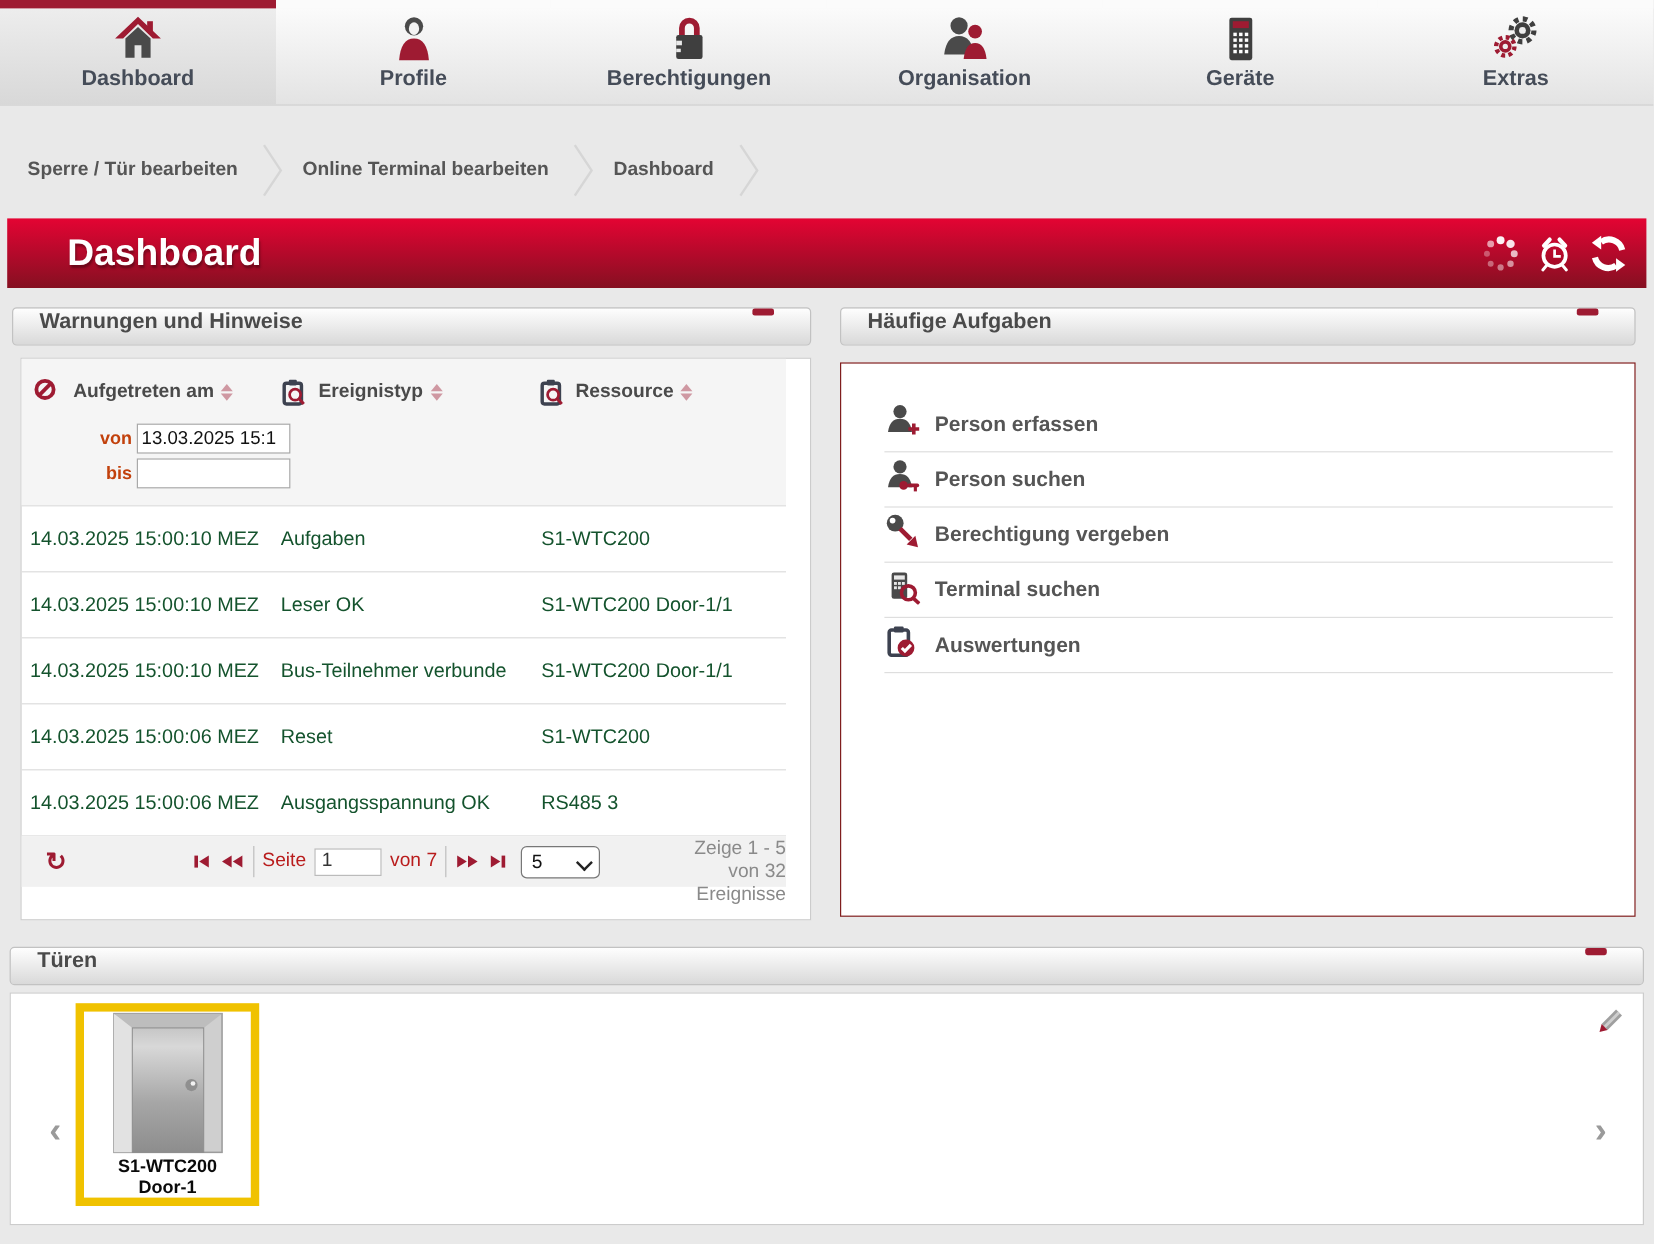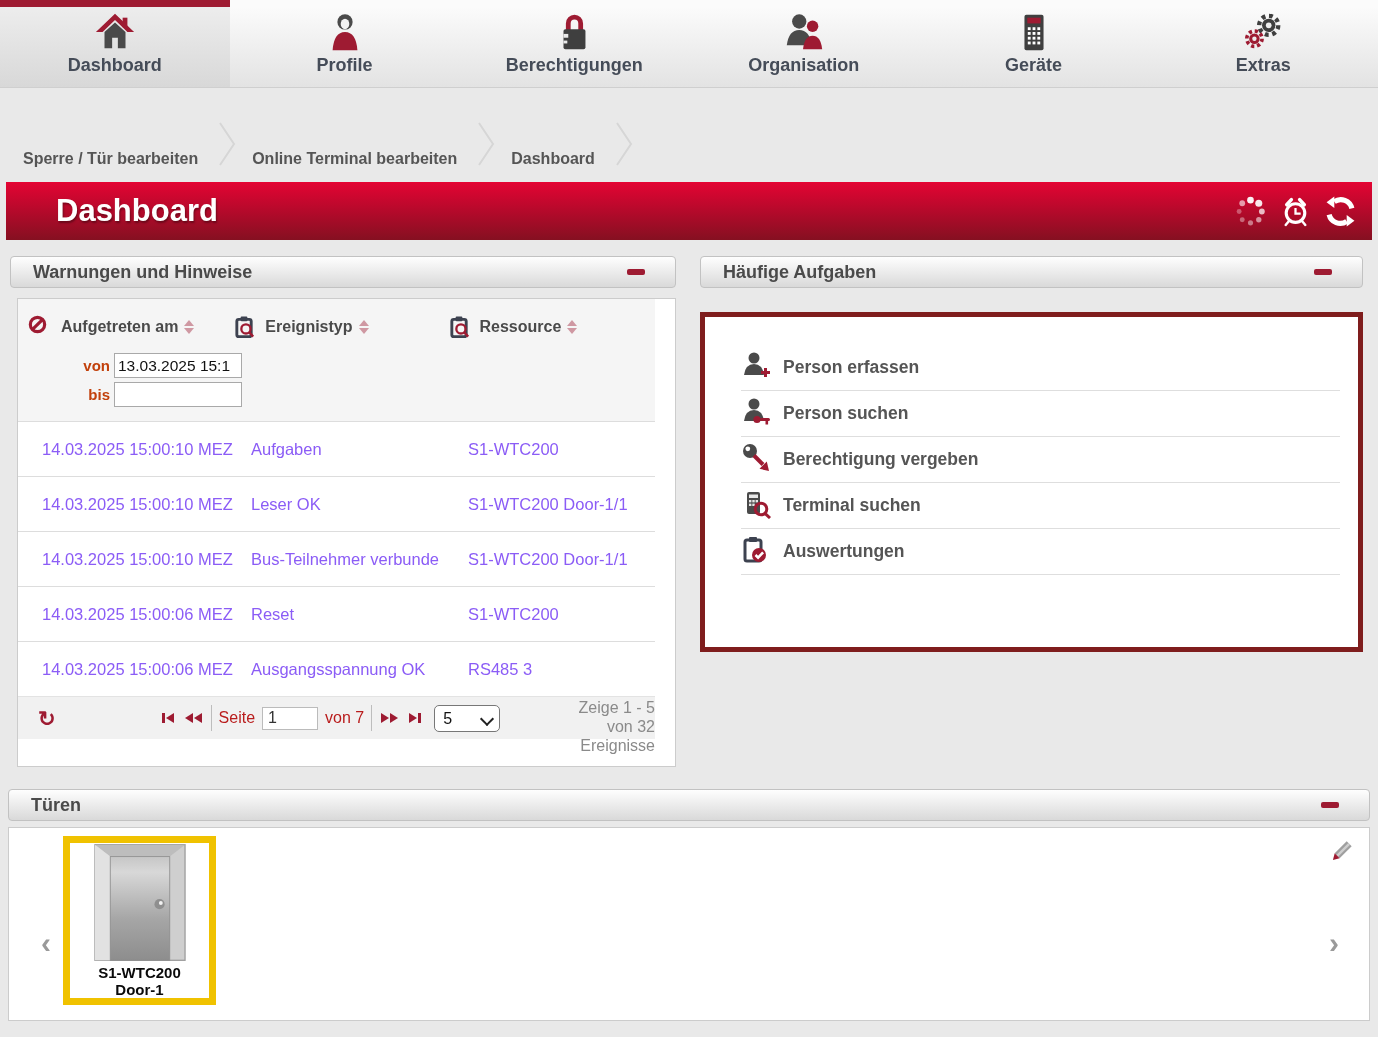--- a/index.html
+++ b/index.html
@@ -9,31 +9,31 @@
     background:#e9e9e9;
     overflow:hidden;
   }
   
   .navbar { height:88px; background:linear-gradient(#fdfdfd,#e3e3e3); border-bottom:1px solid #cfcfcf; display:flex; }
   .nav-item { flex:1; display:flex; flex-direction:column; align-items:center; border-top:7px solid #fbfbfb; padding-top:3px; cursor:pointer; }
   .nav-item.active { background:linear-gradient(#ededed,#d8d8d8); border-top-color:#9e1b32; }
   .nav-icon { height:44px; display:flex; align-items:center; justify-content:center; }
   .nav-label { font-size:18px; font-weight:bold; color:#454c58; margin-top:1px; }
   
-  .breadcrumb { display:flex; align-items:flex-end; margin:28px 11px 0 23px; height:52px; }
+  .breadcrumb { display:flex; align-items:center; margin:28px 11px 0 23px; height:52px; }
   .crumb { font-size:16px; font-weight:bold; color:#555; cursor:pointer; }
   .crumb-sep { margin:0 14px 0 18px; display:flex; align-items:center; }
   
   .page-header { margin:14px 6px 0; height:58px; background:linear-gradient(#e40433,#b00a2a 55%,#851021); display:flex; align-items:center; }
   .page-title { margin-left:50px; font-size:31px; font-weight:bold; color:#fff; text-shadow:1px 2px 2px rgba(0,0,0,.35); }
   .header-icons { margin-left:auto; margin-right:16px; display:flex; align-items:center; gap:13px; }
   .hdr-ic { width:32px; height:32px; display:flex; align-items:center; justify-content:center; cursor:pointer; }
   
   .main { display:flex; align-items:flex-start; padding:16px 15px 0 10px; gap:24px; }
-  .panel-header { height:32px; background:linear-gradient(#fefefe,#d9d9d9); border:1px solid #c2c2c2; border-radius:4px; display:flex; align-items:center; padding:0 30px 0 22px; }
+  .panel-header { height:32px; background:linear-gradient(#fefefe,#d9d9d9); border:1px solid #c2c2c2; border-radius:4px; display:flex; padding:0 30px 0 22px; }
   .panel-title { font-size:18px; font-weight:bold; color:#4a4a4a; }
   .collapse-btn { margin-left:auto; width:18px; height:6px; background:#9e1b32; border-radius:2px; cursor:pointer; }
   
   .panel-left { width:666px; }
   .panel-body-left { margin:10px 0 0 7px; background:#fff; border:1px solid #ccc; padding-right:20px; }
   .filter-area { background:#f5f5f5; padding:16px 0 14px; }
   .hdr-row { display:flex; }
   .ban-wrap { margin-left:10px; }
   .colgrp { display:flex; align-items:center; cursor:pointer; }
   .colgrp .lbl { font-size:16px; font-weight:bold; color:#4a4a4a; }
@@ -42,21 +42,21 @@
   .g3 { margin-left:79px; }
   .clip-ic { margin-right:9px; display:flex; }
   .sort { display:inline-flex; flex-direction:column; gap:2px; margin-left:6px; }
   .sort i { width:0; height:0; border-left:5px solid transparent; border-right:5px solid transparent; }
   .sort .up { border-bottom:6px solid #cf98a2; }
   .sort .down { border-top:6px solid #cf98a2; }
   .vb-row { display:flex; align-items:center; margin:14px 0 0 56px; }
   .vb-row + .vb-row { margin-top:4px; }
   .vb-lbl { width:36px; text-align:right; margin-right:4px; font-size:15px; font-weight:bold; color:#c2410c; }
   .vb-input { width:128px; height:25px; border:1px solid #a9a9a9; font-family:inherit; font-size:15.5px; padding:0 3px; color:#111; }
-  .evt-row { display:flex; align-items:center; height:55px; border-top:1px solid #ddd; padding-left:24px; font-size:16.5px; color:#8b5cf6; cursor:pointer; }
+  .evt-row { display:flex; align-items:center; height:55px; border-top:1px solid #ddd; padding-left:7px; font-size:16.5px; color:#14532d; cursor:pointer; }
   .c-date { width:209px; }
   .c-type { width:217px; overflow:hidden; white-space:nowrap; }
   .c-res  { flex:1; overflow:hidden; white-space:nowrap; }
   .tbl-footer { position:relative; height:70px; border-top:1px solid #e3e3e3; }
   .pg-bar { height:42px; background:#f1f1f1; display:flex; align-items:center; }
   .pg-refresh { margin-left:20px; color:#9e1b32; font-size:21px; font-weight:bold; cursor:pointer; line-height:1; }
   .pager { display:flex; align-items:center; margin-left:104px; gap:7px; }
   .pbtn { display:flex; align-items:center; gap:1px; cursor:pointer; padding:2px; }
   .tri { width:0; height:0; border-top:5px solid transparent; border-bottom:5px solid transparent; }
   .tri.l { border-right:8px solid #9e1b32; }
@@ -64,21 +64,21 @@
   .pbar { width:3px; height:10px; background:#9e1b32; }
   .vsep { width:1px; height:26px; background:#bdbdbd; }
   .pg-lbl { font-size:16px; color:#b91c1c; }
   .pg-input { width:56px; height:23px; border:1px solid #bbb; font-family:inherit; font-size:16px; padding:0 5px; color:#333; }
   .sel-wrap { position:relative; margin-left:4px; }
   .sel-wrap select { appearance:none; -webkit-appearance:none; width:66px; height:27px; border:1px solid #777; border-radius:5px; background:#fff; font-family:inherit; font-size:16px; padding:0 20px 0 8px; color:#111; cursor:pointer; }
   .sel-wrap::after { content:''; position:absolute; right:8px; top:9px; width:8px; height:8px; border-right:2px solid #222; border-bottom:2px solid #222; transform:rotate(45deg); pointer-events:none; }
   .pg-summary { position:absolute; top:1px; right:0; text-align:right; font-size:16px; color:#8a8a8a; line-height:19px; }
   
   .panel-right { flex:1; }
-  .panel-body-right { margin-top:24px; background:#fff; border:5px solid #7f1d1d; height:340px; padding:28px 18px 0 36px; }
+  .panel-body-right { margin-top:14px; background:#fff; border:1px solid #7f1d1d; height:462px; padding:28px 18px 0 36px; }
   .task-row { display:flex; align-items:center; height:46px; border-bottom:1px solid #dedede; gap:12px; cursor:pointer; }
   .task-lbl { font-size:17.5px; font-weight:bold; color:#555; }
   
   .doors-panel { margin:22px 8px 0; }
   .doors-body { margin-top:6px; background:#fff; border:1px solid #ccc; height:194px; position:relative; }
   .pencil { position:absolute; top:12px; right:16px; cursor:pointer; }
   .car-chev { position:absolute; top:100px; font-size:30px; font-weight:bold; color:#9a9a9a; cursor:pointer; line-height:1; }
   .car-chev.left { left:32px; }
   .car-chev.right { right:30px; }
   .door-tile { position:absolute; left:54px; top:8px; width:153px; height:169px; background:#fff; border:7px solid #f0c200; display:flex; flex-direction:column; align-items:center; cursor:pointer; }

